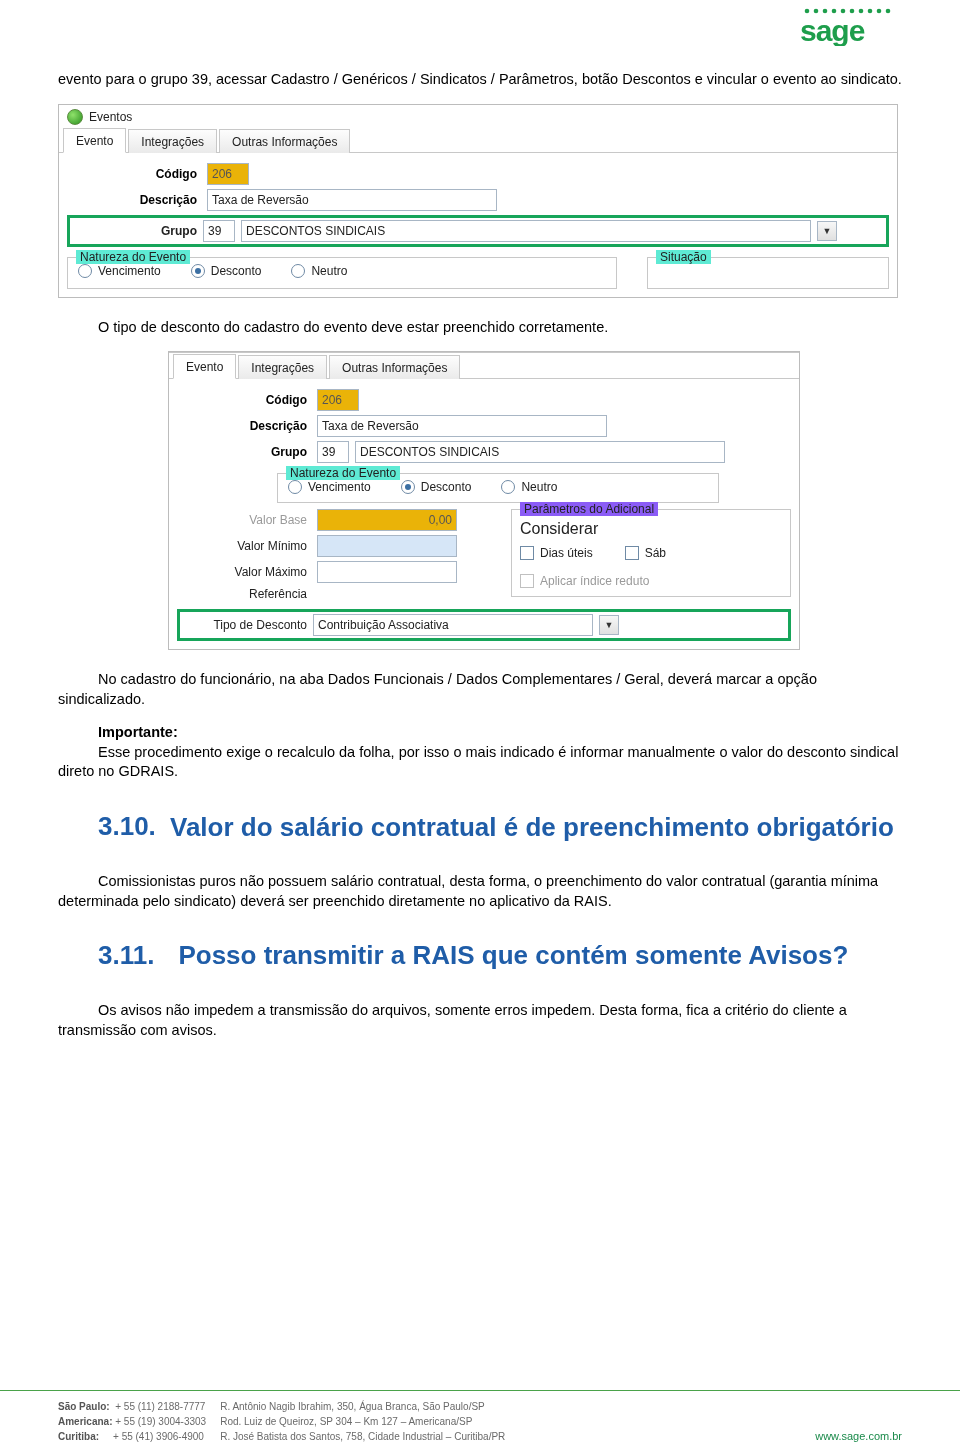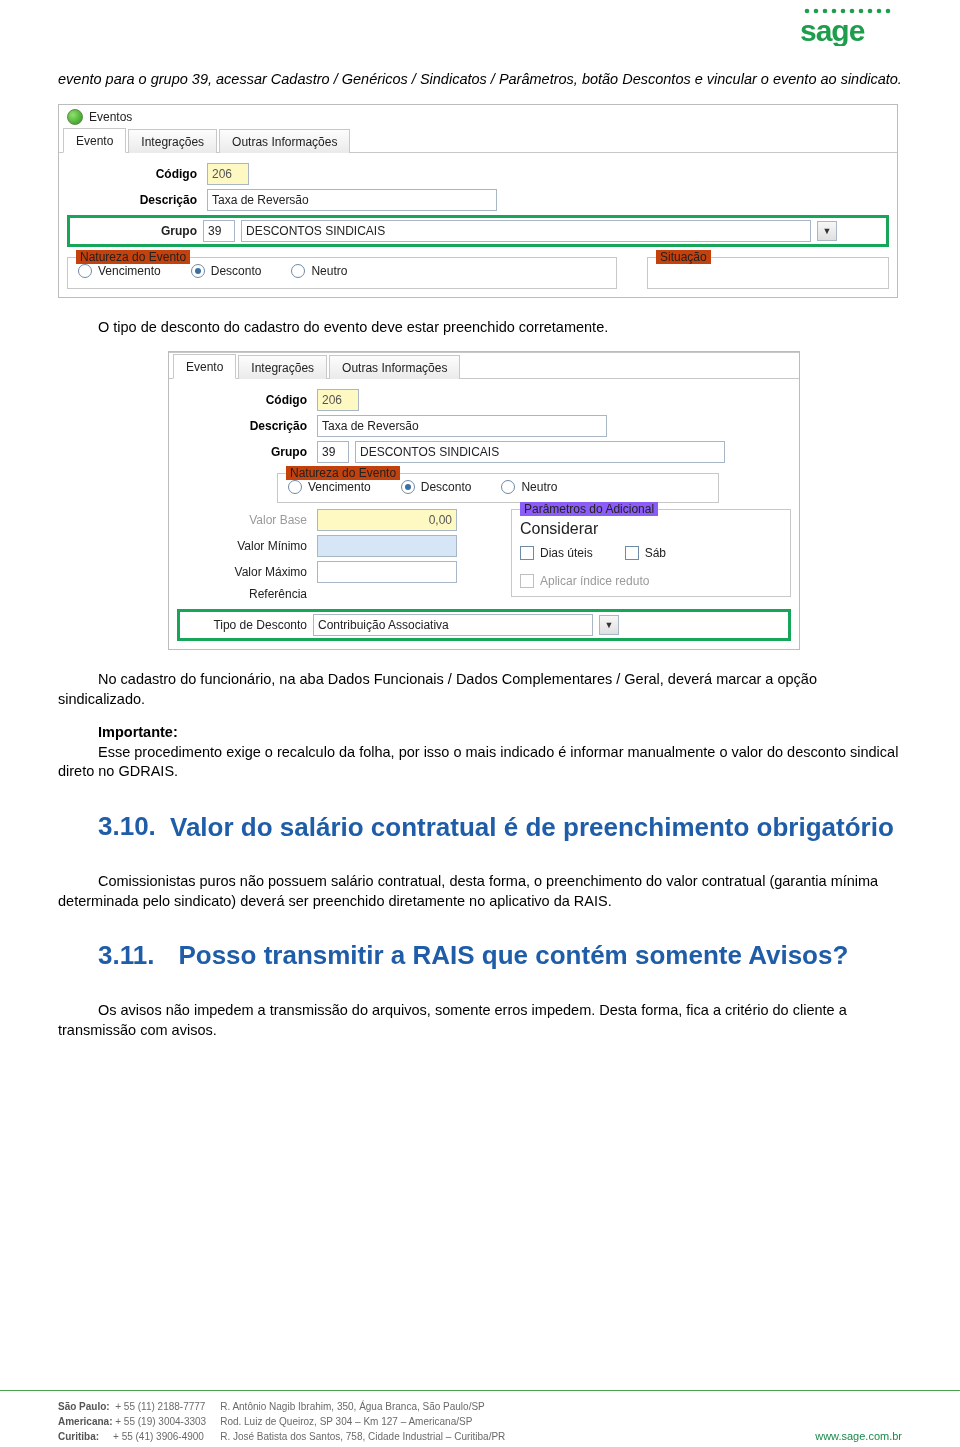--- a/index.html
+++ b/index.html
@@ -19,21 +19,21 @@
     position: absolute;
     top: 4px;
     right: 58px;
   }
   .logo svg { display: block; }
   .body-para {
     font-size: 14.5px;
     line-height: 1.35;
     margin: 0 0 14px 0;
   }
-  .body-para.mt { margin-top: 60px; font-style: italic; }
+  .body-para.mt { margin-top: 60px; }
   .bold { font-weight: bold; }
   .screenshot-box {
     margin: 10px 0 20px 0;
   }
   .section-heading {
     color: #1f5da8;
     font-size: 26px;
     font-weight: bold;
     margin: 26px 0 26px 40px;
     line-height: 1.45;
@@ -101,39 +101,39 @@
   .formrow .lbl.bold { font-weight: bold; color:#000;}
   .txtfield {
     border: 1px solid #a8b6c5;
     background: #fff;
     height: 18px;
     padding: 1px 4px;
     font-size: 12px;
     display:inline-flex;
     align-items:center;
   }
-  .txtfield.gray { background:#fef9c3; color:#555;}
+  .txtfield.gray { background:#eab308; color:#555;}
   .txtfield.sel { background:#d6e6f7;}
   .dropdown-btn {
     width:18px; height:18px;
     border:1px solid #a8b6c5;
     background:linear-gradient(#f7f7f7,#e0e0e0);
     display:inline-flex; align-items:center; justify-content:center;
     font-size:9px; color:#333;
   }
   .groupbox {
     border:1px solid #c8c8c8;
     padding:6px 10px 8px 10px;
     position:relative;
     margin-top:10px;
   }
   .groupbox .gb-title {
     position:absolute;
     top:-8px; left:8px;
-    background:#c2410c;
+    background:#5eead4;
     padding:0 4px;
     font-size:12px;
   }
   .radiorow { display:flex; gap:30px; align-items:center; }
   .radio {
     width:12px;height:12px;border:1px solid #6f8aa5;border-radius:50%;
     display:inline-flex;align-items:center;justify-content:center;background:#fff;
   }
   .radio.checked::after{content:"";width:6px;height:6px;border-radius:50%;background:#3b6fa3;}
   .chk {

